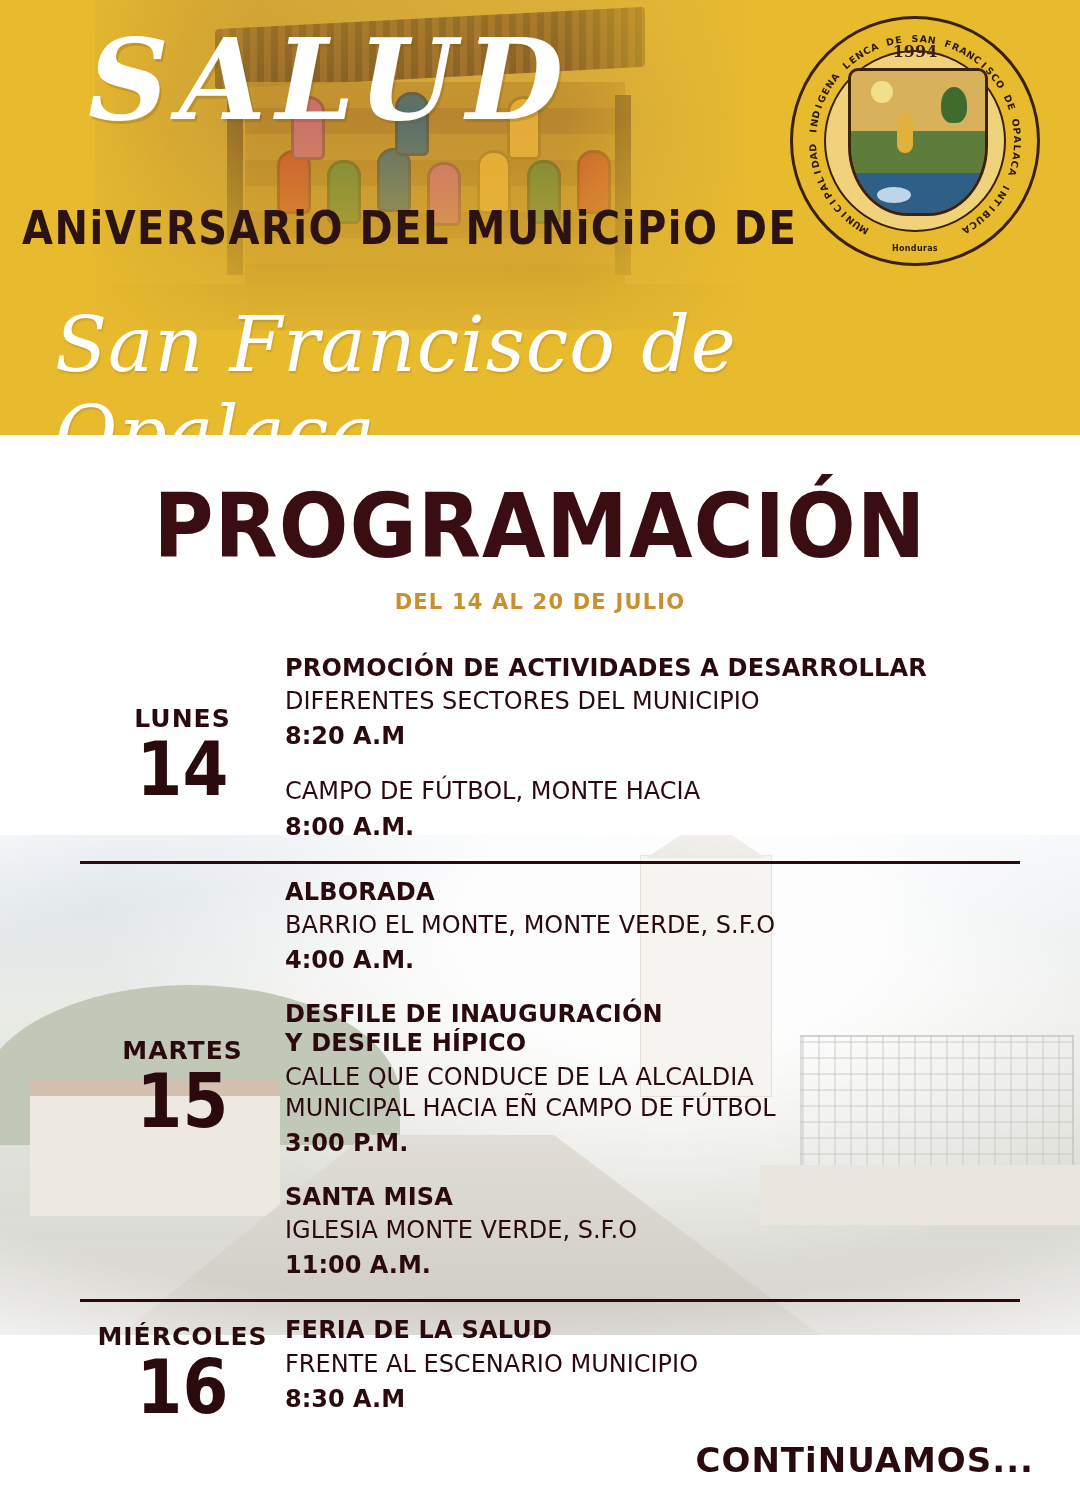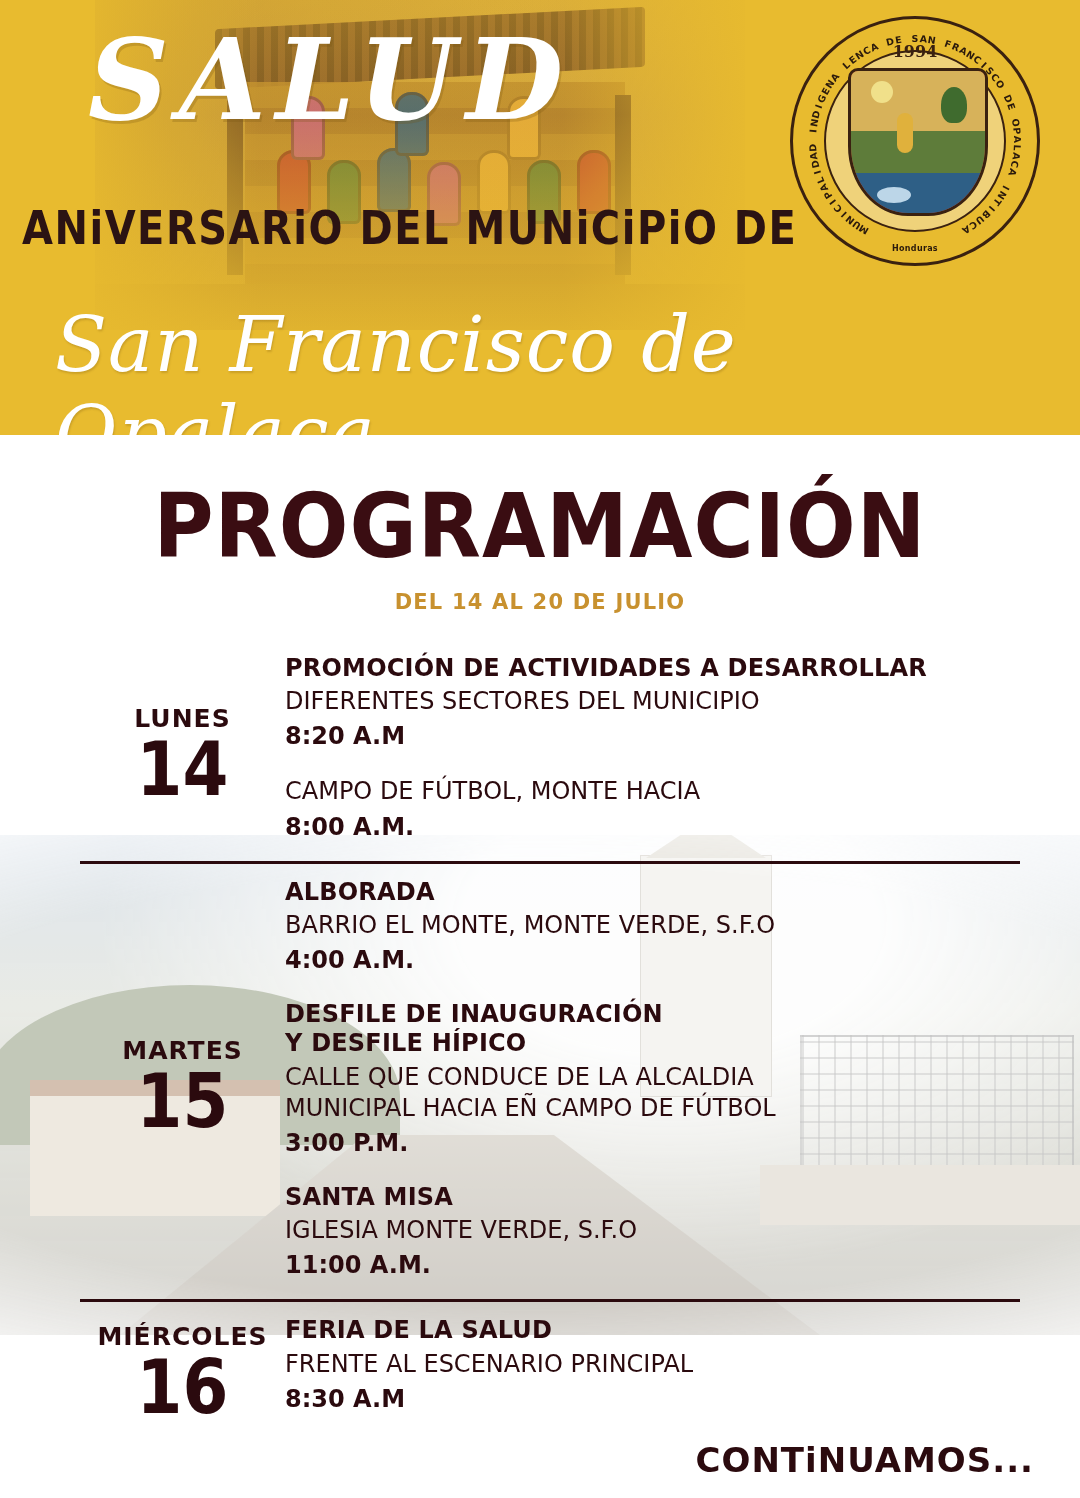--- a/index.html
+++ b/index.html
@@ -538,21 +538,21 @@
           </div>
         </div>
         <div class="day-row">
           <div class="day-col">
             <div class="day-name">MIÉRCOLES</div>
             <div class="day-num">16</div>
           </div>
           <div class="events">
             <div class="event">
               <div class="ev-title">FERIA DE LA SALUD</div>
-              <div class="ev-place">FRENTE AL ESCENARIO PRINCIPAL</div>
+              <div class="ev-place">FRENTE AL ESCENARIO MUNICIPIO</div>
               <div class="ev-time">8:30 A.M</div>
             </div>
           </div>
         </div>
       </div>
   </div>
 
   <div class="continuamos">CONTiNUAMOS...</div>
 </div>
 

